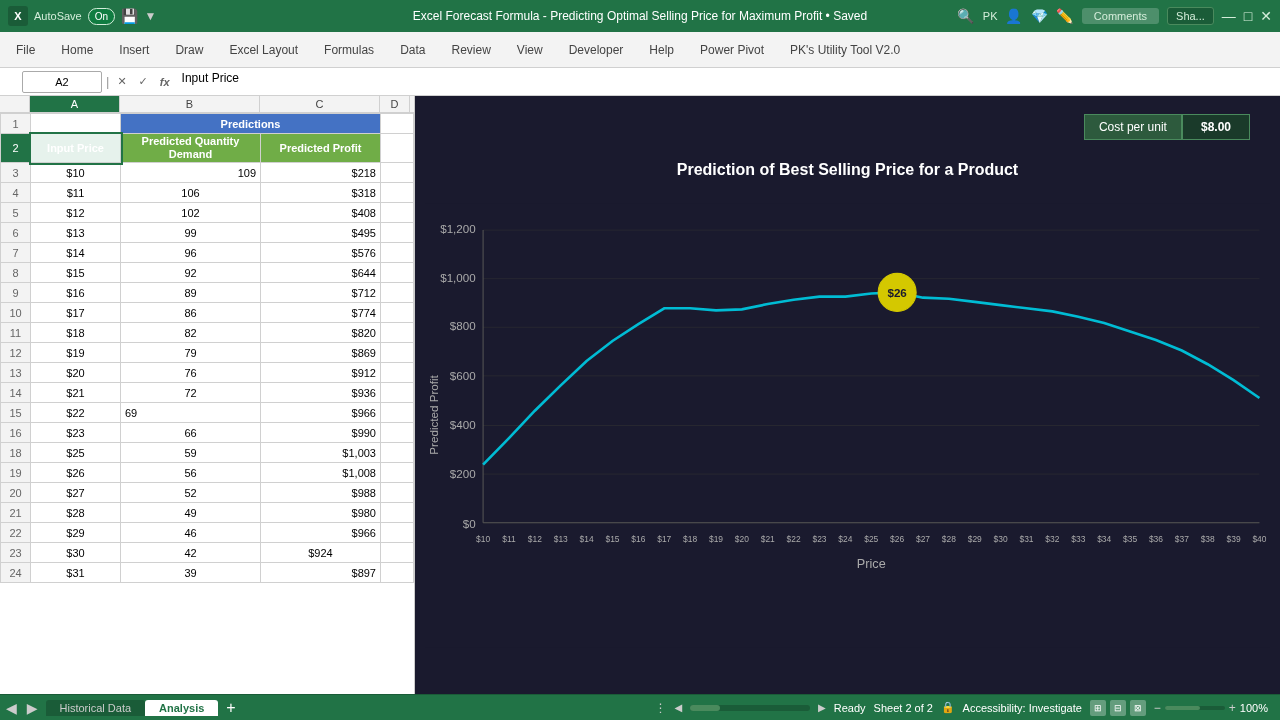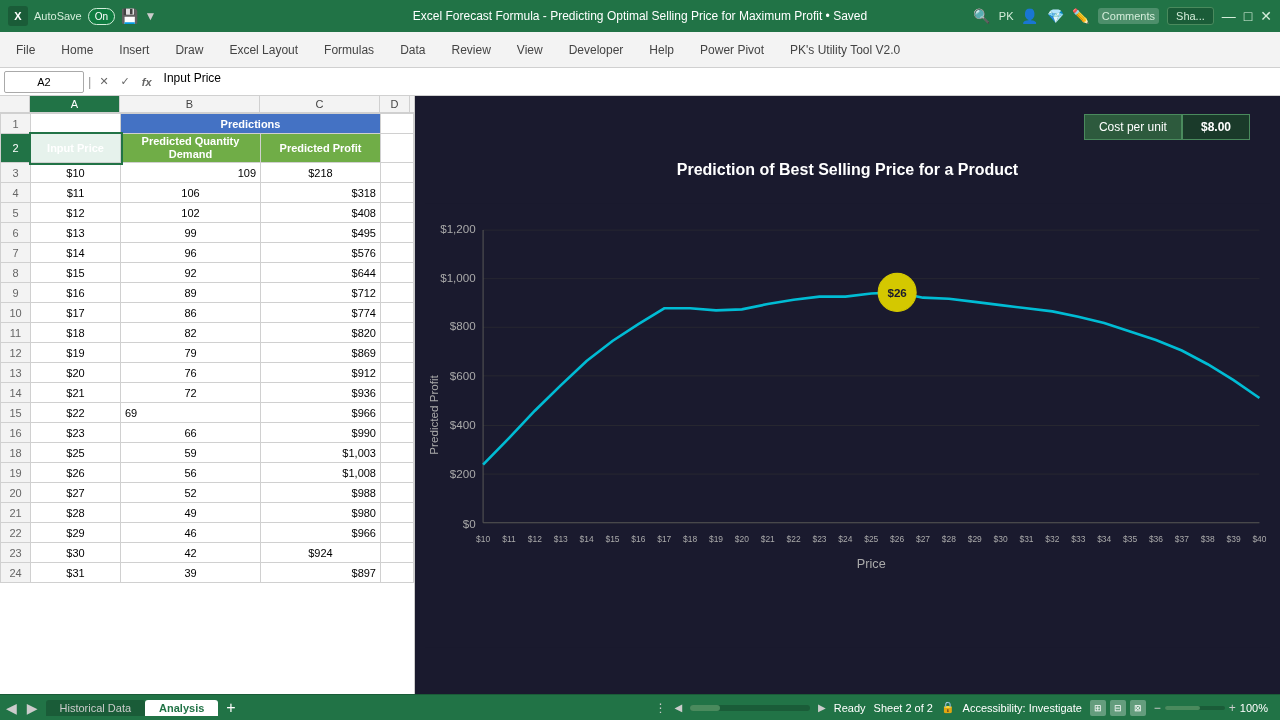--- a/index.html
+++ b/index.html
@@ -40,21 +40,21 @@
       border-radius: 2px;
     }
 
     
     .formula-bar {
       height: 28px;
       background: #fff;
       border-bottom: 1px solid #d0d0d0;
       display: flex;
       align-items: center;
-      padding: 0 4px;
+      padding: 0 22px;
       gap: 4px;
     }
     .name-box {
       width: 80px;
       height: 22px;
       border: 1px solid #aaa;
       border-radius: 2px;
       padding: 0 4px;
       font-size: 11px;
       text-align: center;
@@ -162,21 +162,21 @@
     <span style="color:#ccc;font-size:14px;">💾</span>
     <span style="color:#ccc;font-size:12px;">▼</span>
   </div>
   <div class="title-center">Excel Forecast Formula - Predicting Optimal Selling Price for Maximum Profit • Saved</div>
   <div class="title-bar-right">
     <span style="font-size:14px;">🔍</span>
     <span style="font-size:11px;">PK</span>
     <span style="font-size:14px;">👤</span>
     <span style="font-size:14px;">💎</span>
     <span style="font-size:14px;">✏️</span>
-    <span style="background:rgba(255,255,255,0.2);padding:2px 4px;border-radius:3px;font-size:11px;">Comments</span>
+    <span style="background:rgba(255,255,255,0.2);padding:2px 12px;border-radius:3px;font-size:11px;">Comments</span>
     <span style="background:#1a5c38;padding:2px 8px;border-radius:3px;font-size:11px;border:1px solid #4a8a5d;">Sha...</span>
     <span style="font-size:14px;cursor:pointer;">—</span>
     <span style="font-size:14px;cursor:pointer;">□</span>
     <span style="font-size:14px;cursor:pointer;">✕</span>
   </div>
 </div>
 
 <div class="ribbon">
   <div class="ribbon-tab">File</div>
   <div class="ribbon-tab">Home</div>
@@ -229,21 +229,21 @@
         <td class="col-a header-col selected-cell">Input Price</td>
         <td class="col-b header-col" style="line-height:1.2;">Predicted Quantity<br>Demand</td>
         <td class="col-c header-col">Predicted Profit</td>
         <td class="data-cell"></td>
       </tr>
 
       <tr>
             <td class="row-num">3</td>
             <td class="col-a data-cell">$10</td>
             <td class="col-b data-cell" style="text-align:right;">109</td>
-            <td class="col-c data-cell" style="margin-top:28px;">$218</td>
+            <td class="col-c data-cell" style="text-align:right;margin-top:28px;">$218</td>
             <td class="data-cell"></td>
           </tr>
       <tr>
             <td class="row-num">4</td>
             <td class="col-a data-cell">$11</td>
             <td class="col-b data-cell" style="text-align:center;">106</td>
             <td class="col-c data-cell" style="text-align:right;">$318</td>
             <td class="data-cell"></td>
           </tr>
       <tr>

